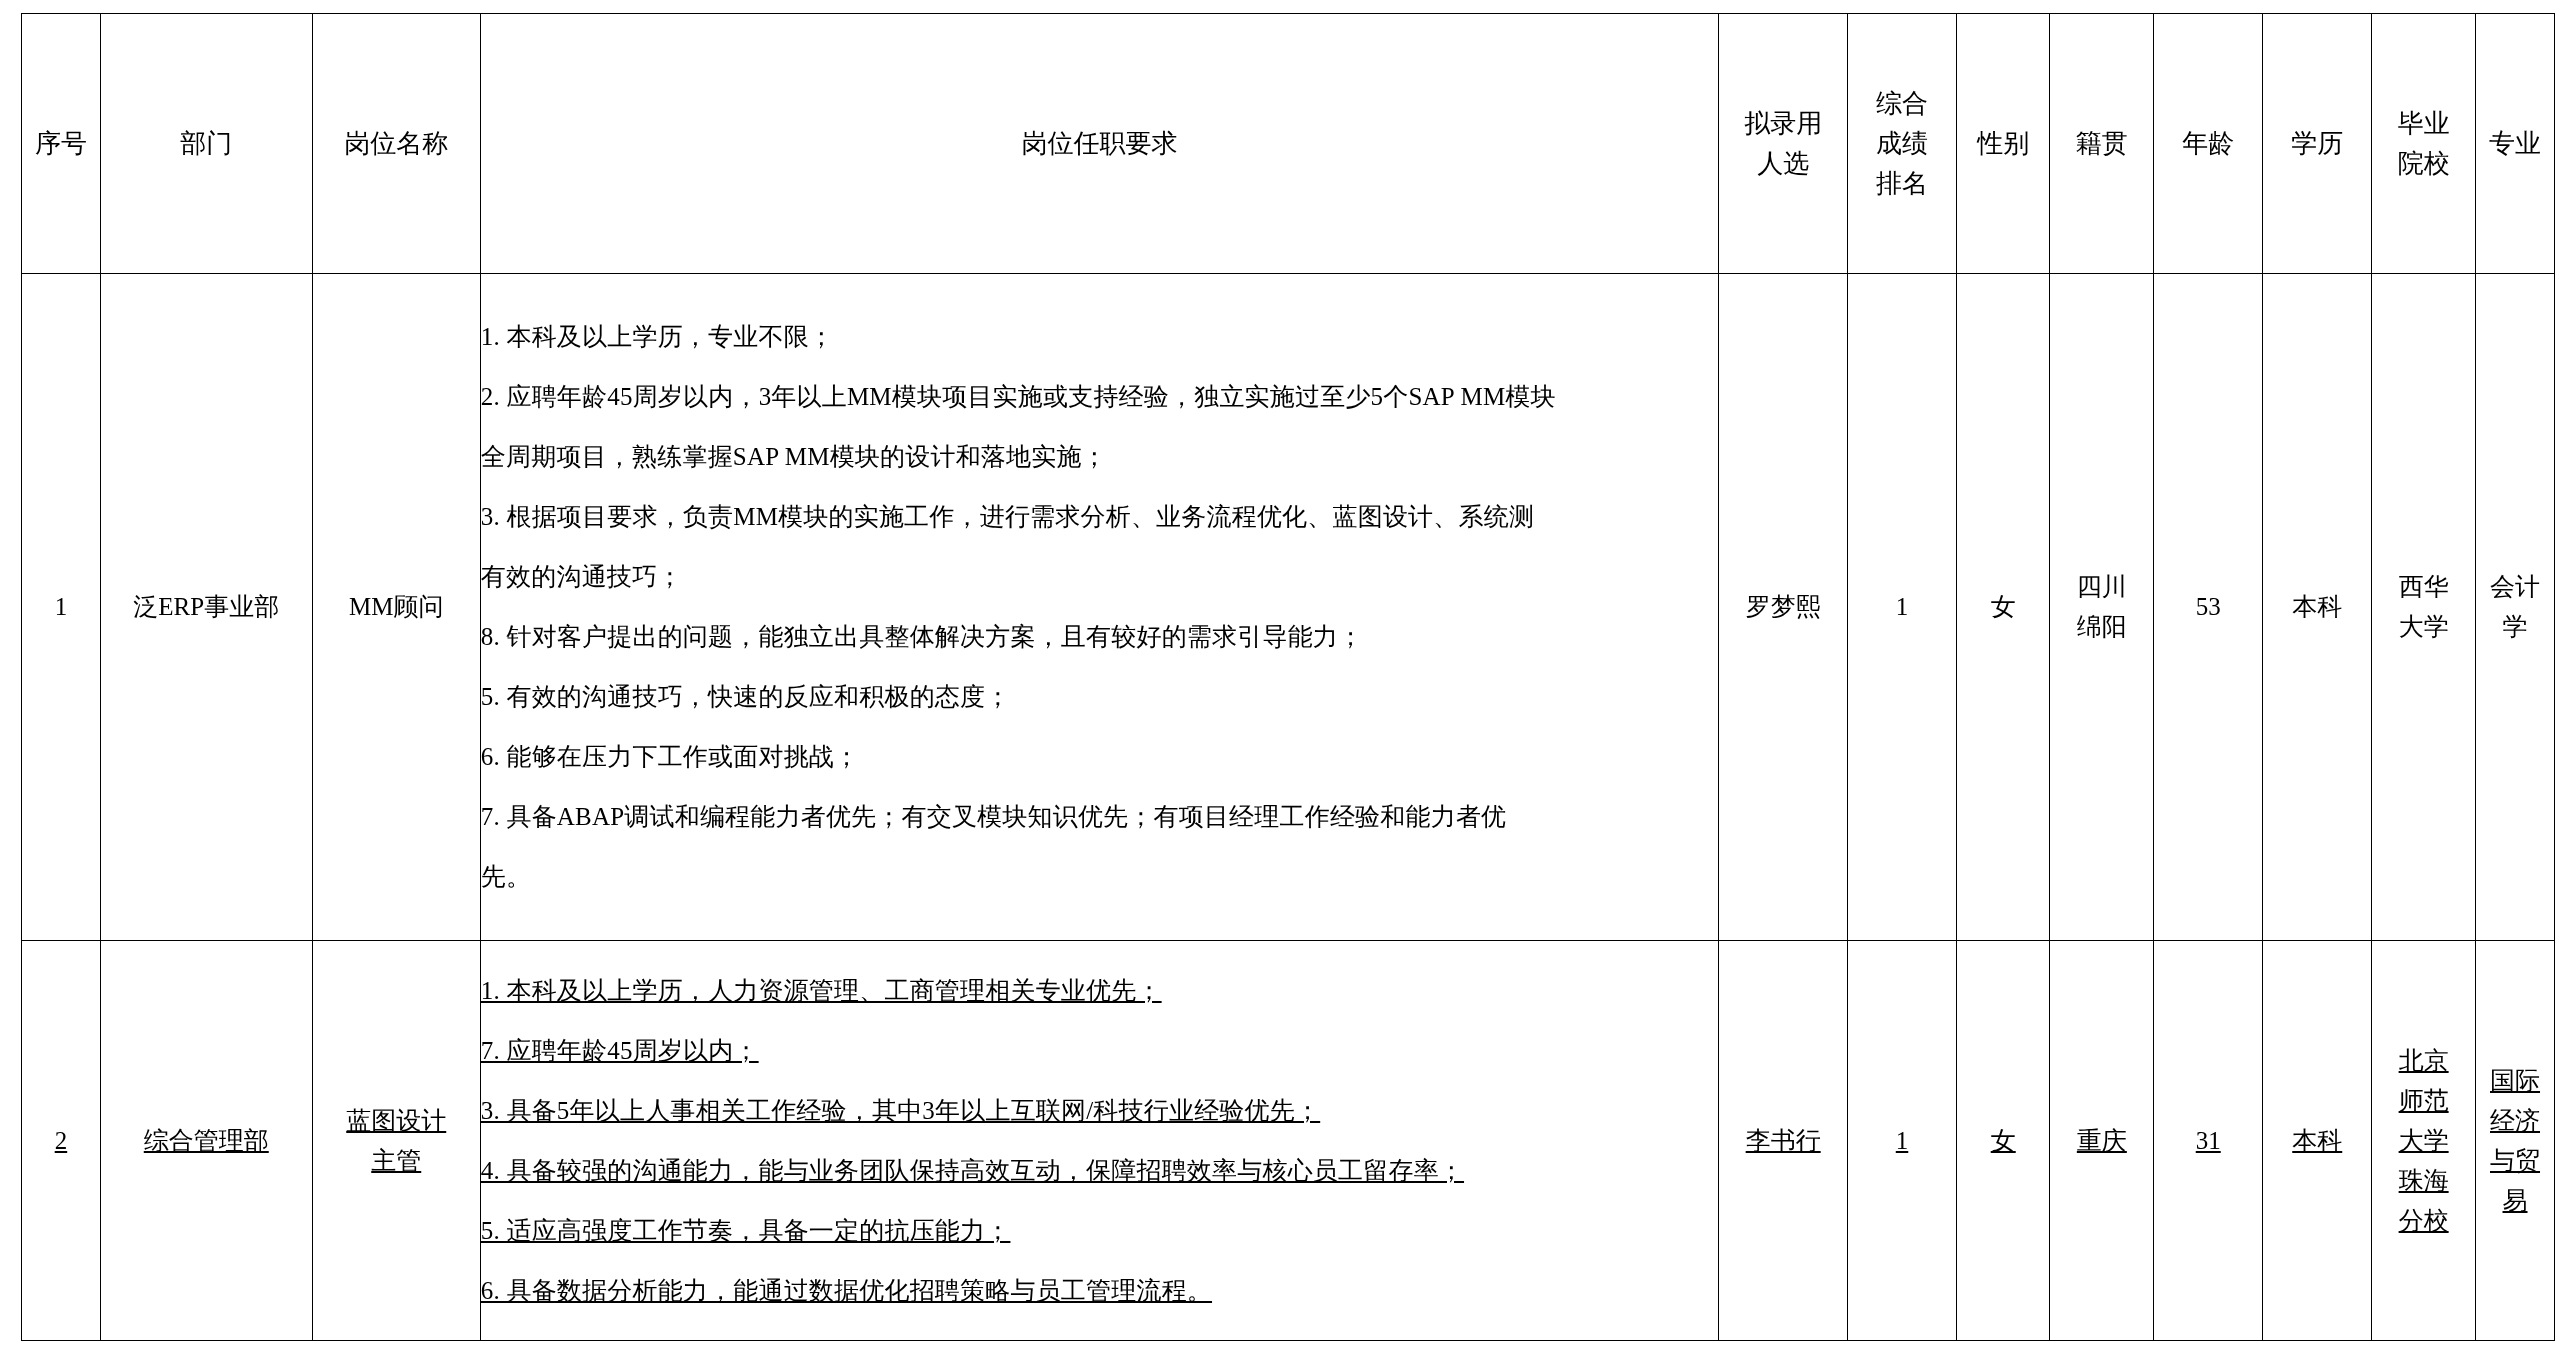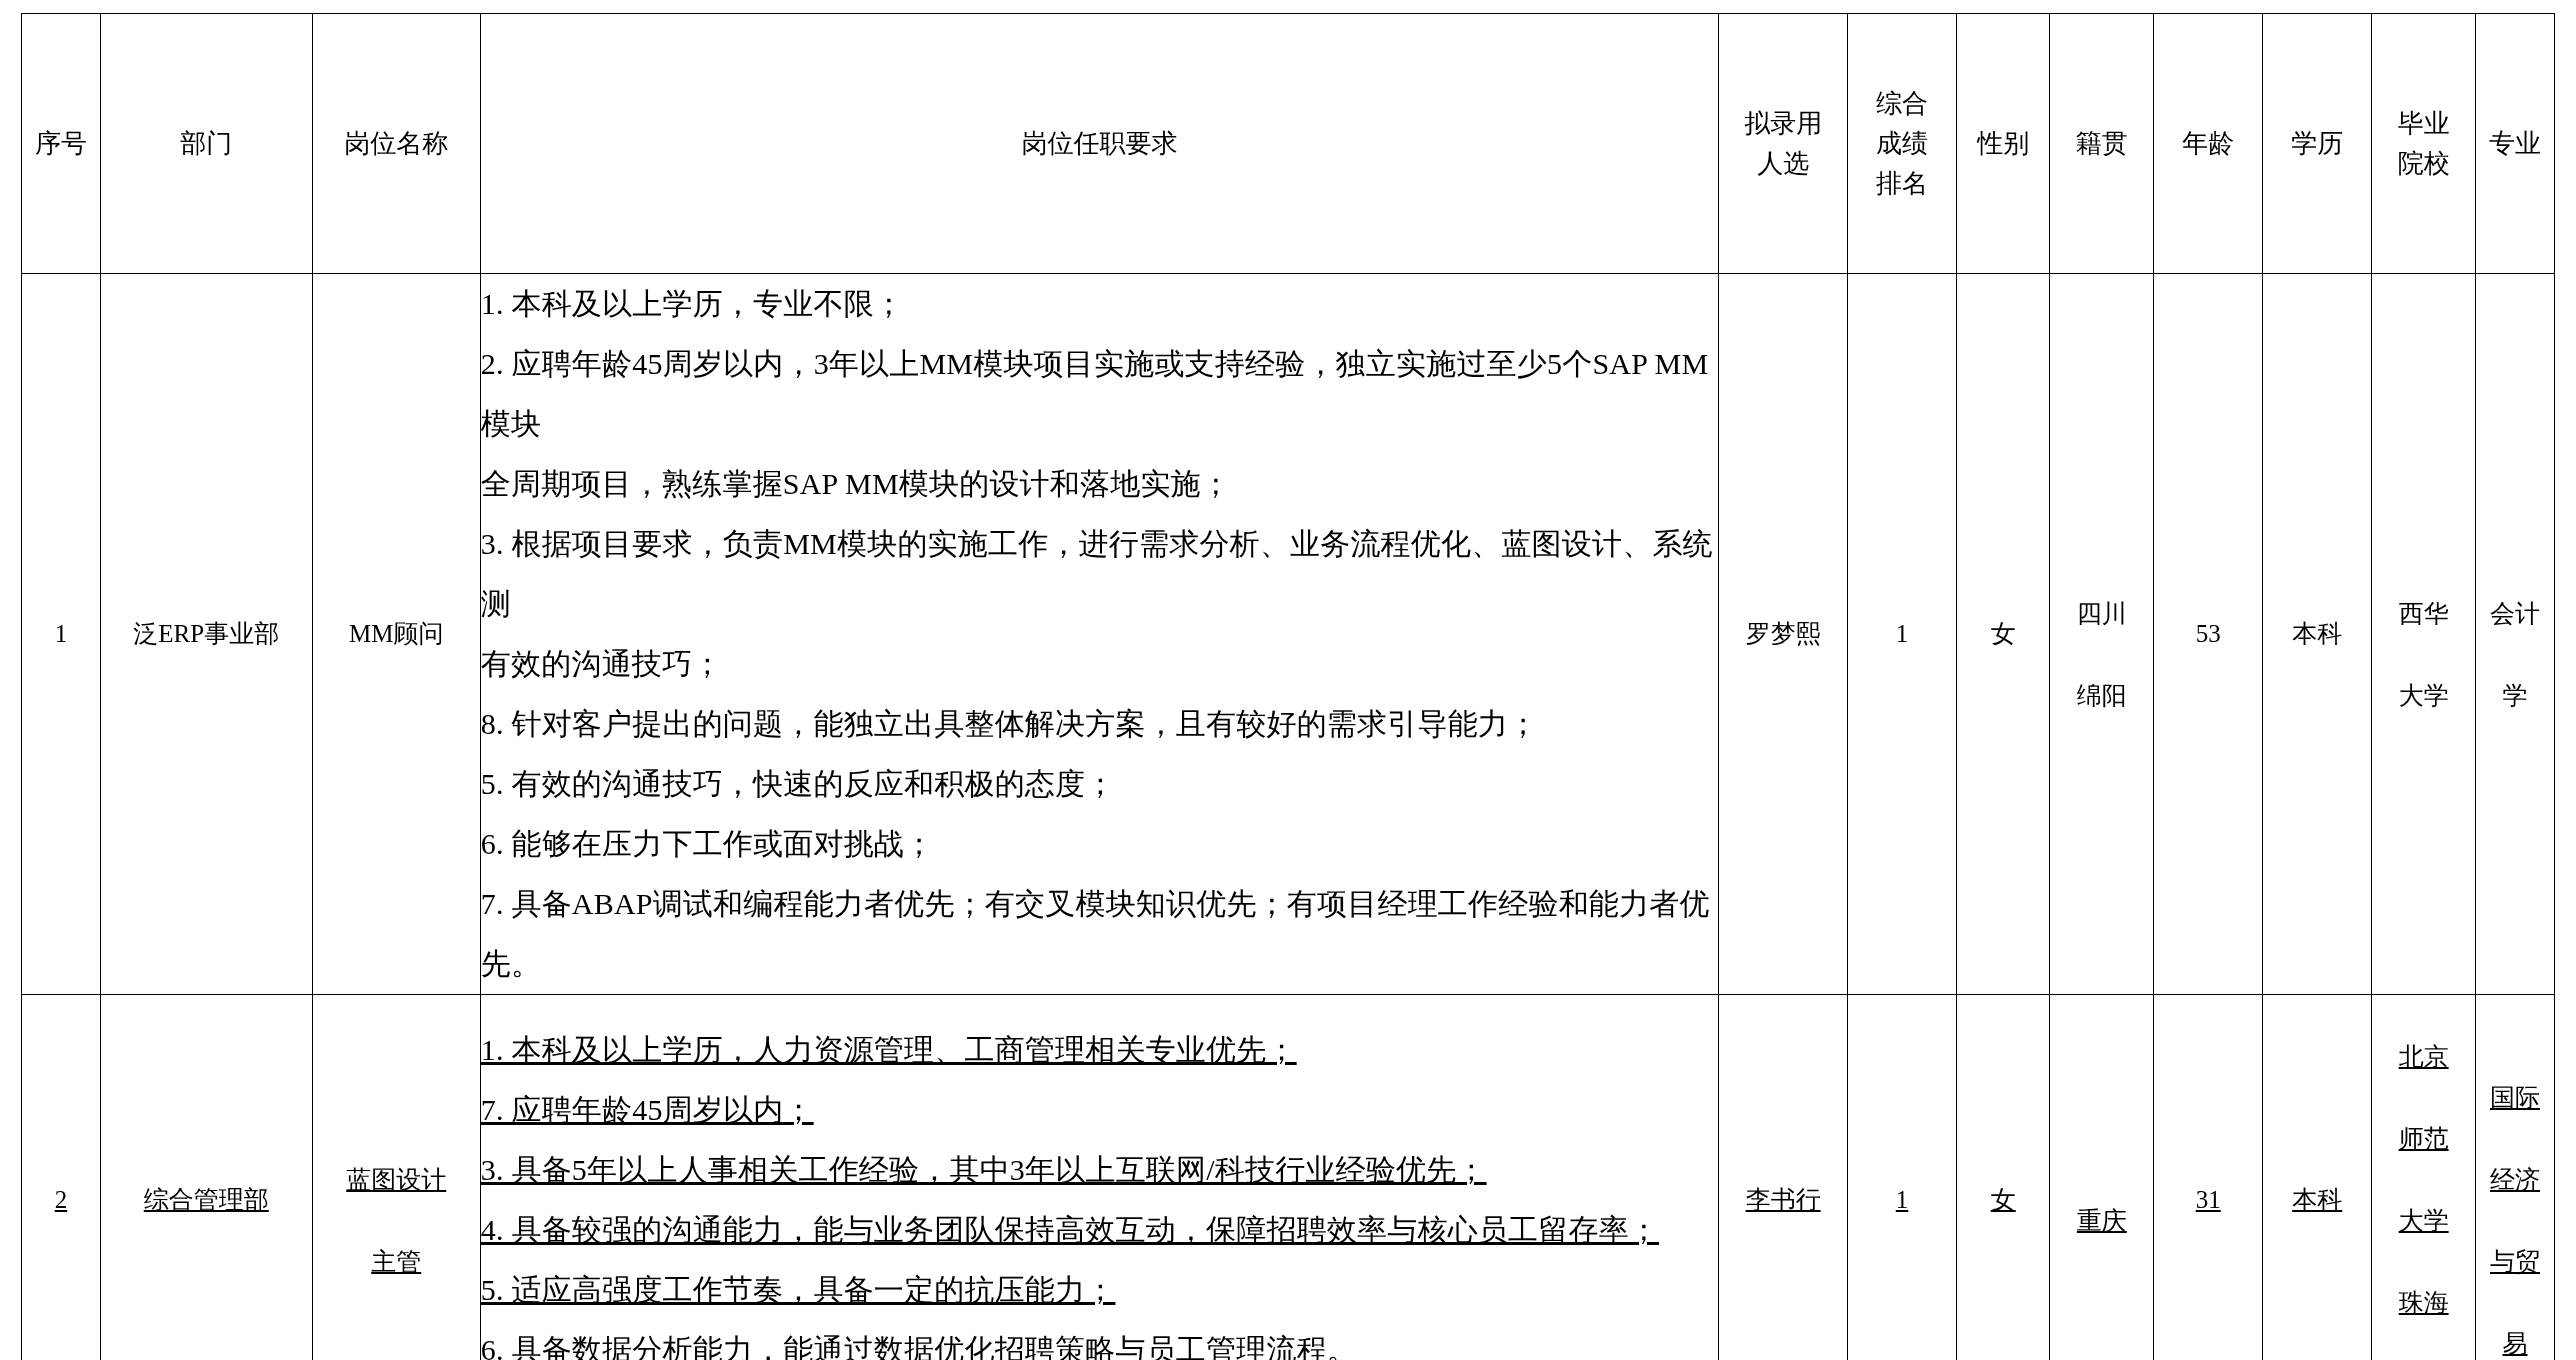--- a/index.html
+++ b/index.html
@@ -57,32 +57,31 @@
     font-size: 25px;
     line-height: 38px;
     text-align: center;
   }
   td.req {
     text-align: left;
     padding: 17px 15px 17px 21px;
     vertical-align: top;
   }
   td.req .line {
-    font-size: 30px;
+    font-size: 25px;
     line-height: 60px;
     white-space: normal;
     letter-spacing: 0.2px;
   }
   tbody tr.row-1 td { height: 666px; }
   tbody tr.row-2 td { height: 399px; text-decoration: underline; }
 
   td.stack .v {
     display: block;
     line-height: 40px;
-    margin-top: 42px;
   }
 </style>
 </head>
 <body>
 
 <div class="page">
   <table class="recruit">
     <colgroup>
       <col class="c-idx">
       <col class="c-dept">

